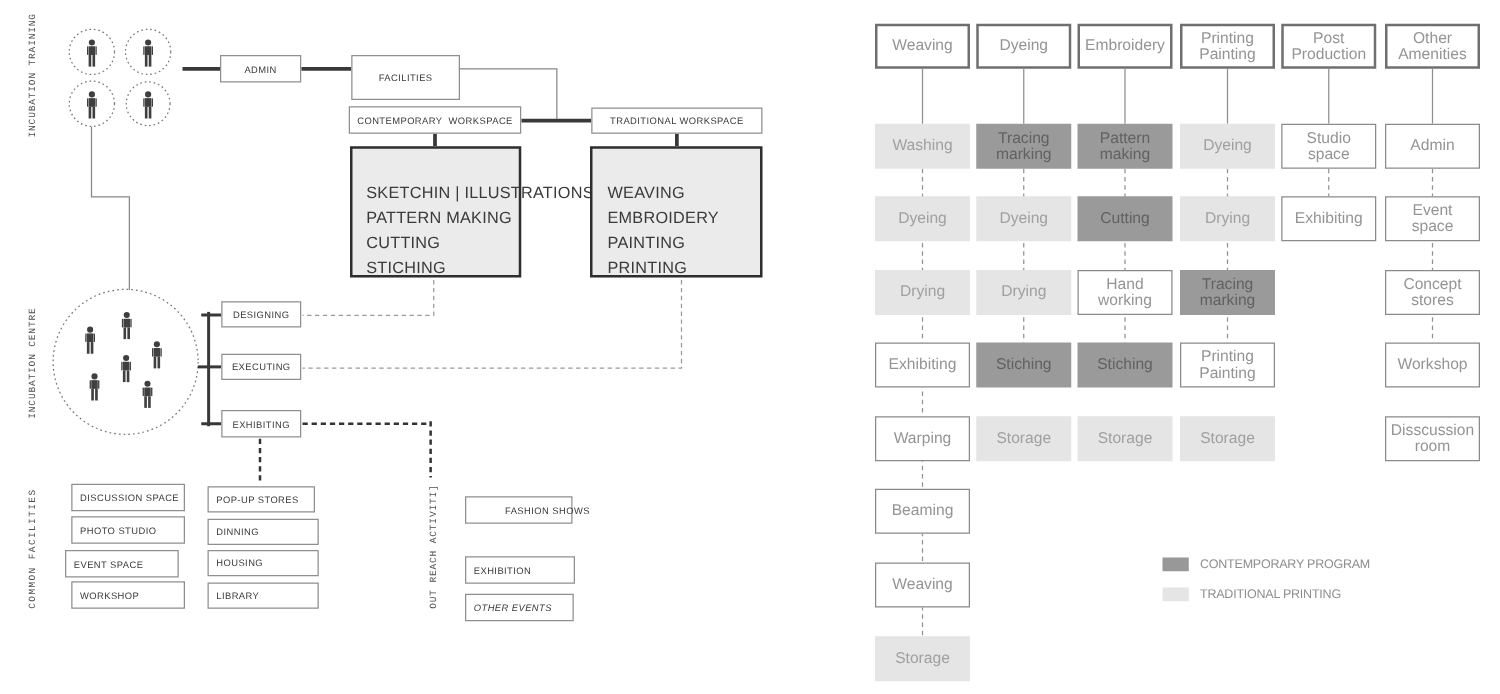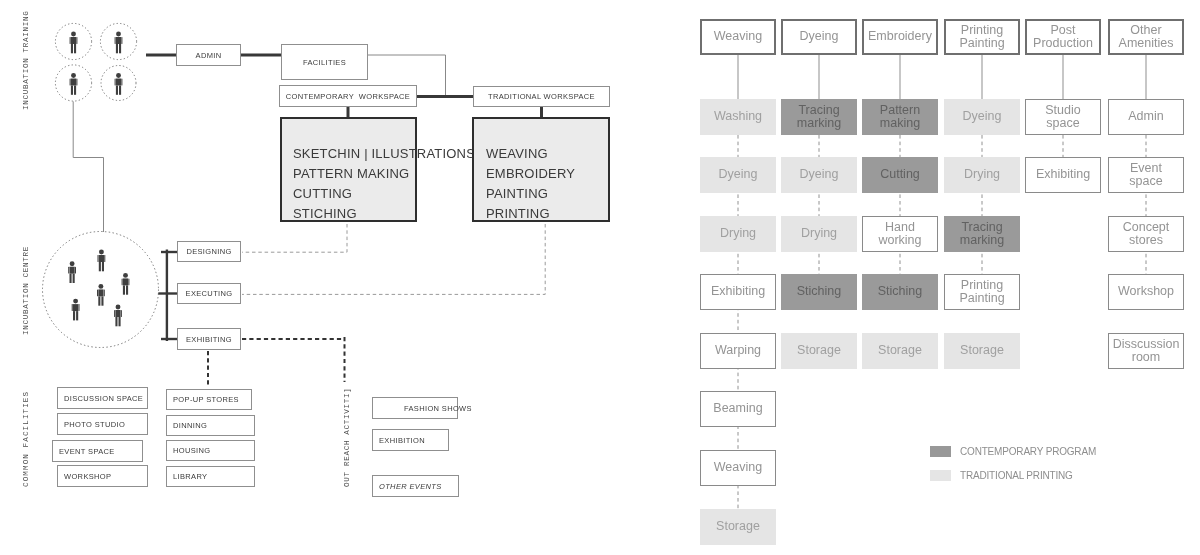--- a/index.html
+++ b/index.html
@@ -136,21 +136,21 @@
 <div class="bx bxl" style="left:57px;top:413px;width:91px;height:22px;">PHOTO STUDIO</div>
 <div class="bx bxl" style="left:52px;top:440px;width:91px;height:22px;">EVENT SPACE</div>
 <div class="bx bxl" style="left:57px;top:465px;width:91px;height:22px;">WORKSHOP</div>
 
 <div class="bx bxl" style="left:166px;top:389px;width:86px;height:21px;">POP-UP STORES</div>
 <div class="bx bxl" style="left:166px;top:415px;width:89px;height:21px;">DINNING</div>
 <div class="bx bxl" style="left:166px;top:440px;width:89px;height:21px;">HOUSING</div>
 <div class="bx bxl" style="left:166px;top:466px;width:89px;height:21px;">LIBRARY</div>
 
 <div class="bx bxl" style="left:372px;top:397px;width:86px;height:22px;padding-left:31px;">FASHION SHOWS</div>
-<div class="bx bxl" style="left:372px;top:429px;width:77px;height:22px;">EXHIBITION</div>
+<div class="bx bxl" style="left:372px;top:445px;width:88px;height:22px;">EXHIBITION</div>
 <div class="bx bxl" style="left:372px;top:475px;width:87px;height:22px;font-style:italic;">OTHER EVENTS</div>
 
 <div class="g gh" style="left:700px;top:19px;">Weaving</div>
 <div class="g gh" style="left:781px;top:19px;">Dyeing</div>
 <div class="g gh" style="left:862px;top:19px;">Embroidery</div>
 <div class="g gh" style="left:944px;top:19px;">Printing<br>Painting</div>
 <div class="g gh" style="left:1025px;top:19px;">Post<br>Production</div>
 <div class="g gl" style="left:700px;top:99px;">Washing</div>
 
 <div class="g gh" style="left:1108px;top:19px;">Other<br>Amenities</div>

